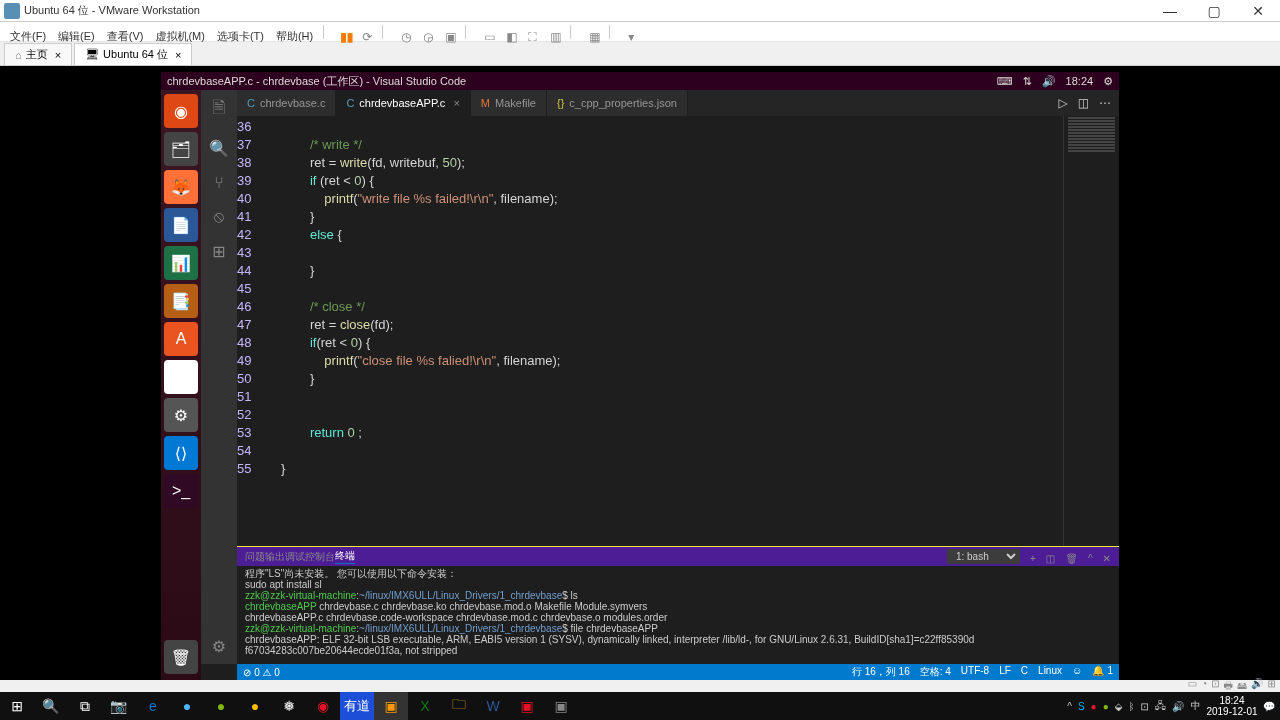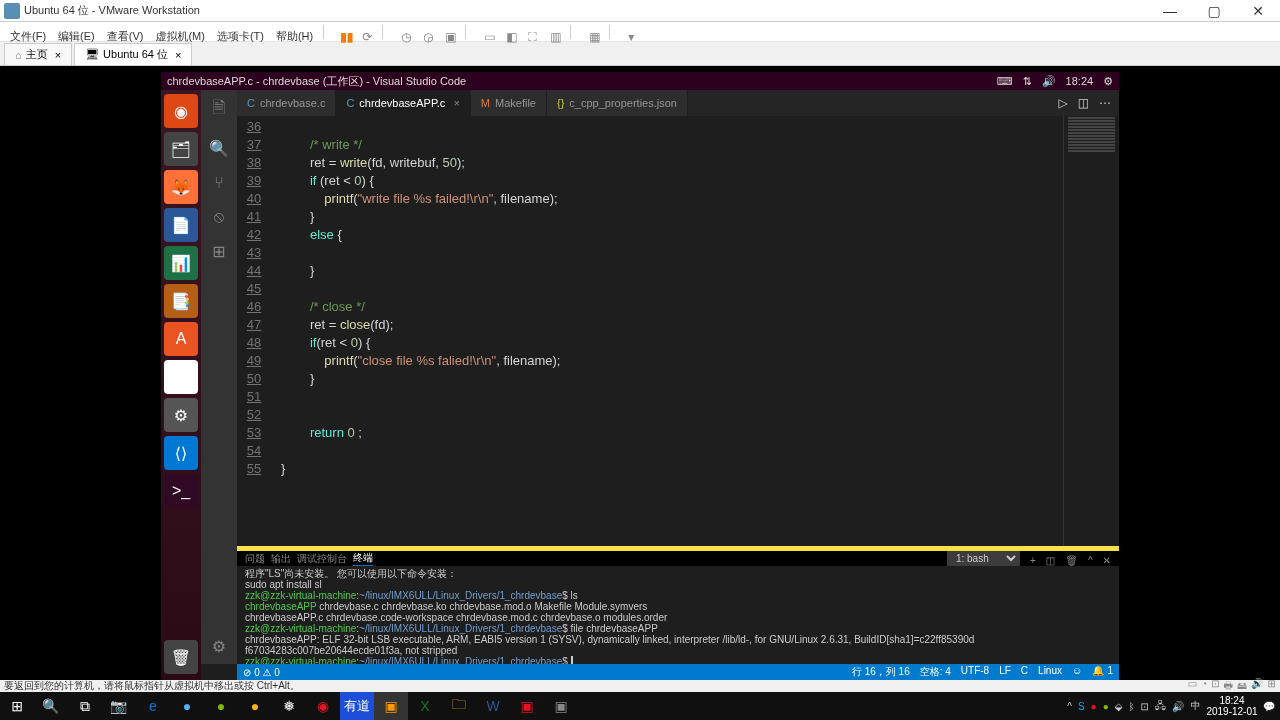--- a/index.html
+++ b/index.html
@@ -61,27 +61,27 @@
 .vs-tabs { height: 26px; background: #252526; display: flex; align-items: stretch; }
 .vs-tab { padding: 0 10px; display: flex; align-items: center; gap: 5px; font-size: 11px; color: #969696; background: #2d2d2d; border-right: 1px solid #1e1e1e; }
 .vs-tab.active { background: #1e1e1e; color: #fff; }
 .vs-tab .dot-c { color: #519aba; }
 .vs-tab .dot-m { color: #e37933; }
 .vs-tab .dot-j { color: #cbcb41; }
 .vs-tab .close { color: #888; margin-left: 3px; font-size: 11px; }
 .vs-tabs .right { margin-left: auto; display: flex; align-items: center; gap: 10px; padding-right: 8px; color: #ccc; font-size: 12px; }
 
 .vs-editor { flex: 1; display: flex; position: relative; background: #1e1e1e; font-family: Consolas, monospace; font-size: 13px; overflow: hidden; }
-.gutter { width: 44px; text-align: center; color: #737373; padding-right: 10px; line-height: 18px; padding-top: 2px; text-decoration: underline; }
+.gutter { width: 44px; text-align: left; color: #c4b5fd; padding-right: 10px; line-height: 18px; padding-top: 2px; }
 .code { flex: 1; color: #d4d4d4; line-height: 18px; padding-top: 2px; white-space: pre; }
 .k { color: #5eead4; } .s { color: #ce9178; } .f { color: #dcdcaa; } .n { color: #b5cea8; } .c { color: #6a9955; }
 .minimap { width: 56px; background: #1e1e1e; border-left: 1px solid #333; }
 .minimap .mm-line { height: 2px; background: #444; margin: 1px 4px; }
 
-.vs-panel-tabs { height: 20px; background: #000000; border-top: 5px solid #fde047; display: flex; align-items: center; padding: 0 8px; gap: 6px; font-size: 10px; color: #888; }
+.vs-panel-tabs { height: 20px; background: #4c1d95; border-top: 1px solid #fde047; display: flex; align-items: center; padding: 0 8px; gap: 0; font-size: 10px; color: #888; }
 .vs-panel-tabs span.active { color: #fff; border-bottom: 1px solid #0e70c0; }
 .vs-panel-tabs .right { margin-left: auto; display: flex; gap: 10px; align-items: flex-end; }
 .vs-panel-tabs select { background: #3c3c3c; border: 1px solid #3c3c3c; color: #ccc; font-size: 10px; padding: 0 14px 0 4px; }
 
 .vs-terminal { height: 98px; background: #1e1e1e; font-family: Consolas, monospace; font-size: 10px; line-height: 11px; padding: 2px 8px; color: #ccc; overflow: hidden; }
 .tg { color: #4ec94e; } .tb { color: #729fcf; } .tw { color: #ccc; }
 
 .vs-status { height: 16px; background: #007acc; color: #fff; display: flex; align-items: center; font-size: 10px; padding: 0 6px; gap: 10px; }
 .vs-status .right { margin-left: auto; display: flex; gap: 10px; }
 
@@ -273,42 +273,40 @@
 
       <div class="vs-terminal" id="terminal">
           <div><span class="tw">程序"LS"尚未安装。 您可以使用以下命令安装：</span></div>
           <div><span class="tw">sudo apt install sl</span></div>
           <div><span class="tg">zzk@zzk-virtual-machine</span><span class="tw">:</span><span class="tb">~/linux/IMX6ULL/Linux_Drivers/1_chrdevbase</span><span class="tw">$ ls</span></div>
           <div><span class="tg">chrdevbaseAPP</span>    <span class="tw">chrdevbase.c</span>              <span class="tw">chrdevbase.ko</span>     <span class="tw">chrdevbase.mod.o</span>  <span class="tw">Makefile</span>       <span class="tw">Module.symvers</span></div>
           <div><span class="tw">chrdevbaseAPP.c  chrdevbase.code-workspace  chrdevbase.mod.c  chrdevbase.o      modules.order</span></div>
           <div><span class="tg">zzk@zzk-virtual-machine</span><span class="tw">:</span><span class="tb">~/linux/IMX6ULL/Linux_Drivers/1_chrdevbase</span><span class="tw">$ file chrdevbaseAPP</span></div>
           <div><span class="tw">chrdevbaseAPP: ELF 32-bit LSB executable, ARM, EABI5 version 1 (SYSV), dynamically linked, interpreter /lib/ld-, for GNU/Linux 2.6.31, BuildID[sha1]=c22ff85390d</span></div>
           <div><span class="tw">f67034283c007be20644ecde01f3a, not stripped</span></div>
-          <div><span class="tg">zzk@zzk-virtual-machine</span><span class="tw">:</span><span class="tb">~/linux/IMX6ULL/Linux_Drivers/1_chrdevbase</span><span class="tw">$ </span><span style="background:#ccc">&nbsp;</span></div>
         </div>
 
       <div class="vs-status">
         <span>⊘ <span>0</span> ⚠ <span>0</span></span>
         <div class="right">
           <span>行 16，列 16</span>
           <span>空格: 4</span>
           <span>UTF-8</span>
           <span>LF</span>
           <span>C</span>
           <span>Linux</span>
           <span>☺</span>
           <span>🔔 <span>1</span></span>
         </div>
       </div>
     </div>
   </div>
 </div>
 
 <div class="hint-bar">
-  <span>要返回到您的计算机，请将鼠标指针从虚拟机中移出或按 Ctrl+Alt。</span>
   <div class="tray">
     <span>▭</span>
       <span>◔</span>
       <span>⊡</span>
       <span>🖶</span>
       <span>🖴</span>
       <span>🔊</span>
       <span>⊞</span>
   </div>
 </div>

